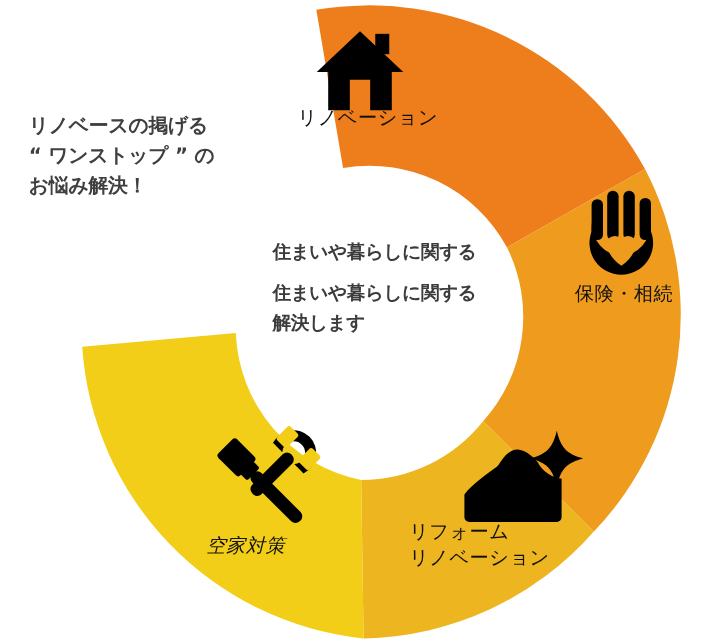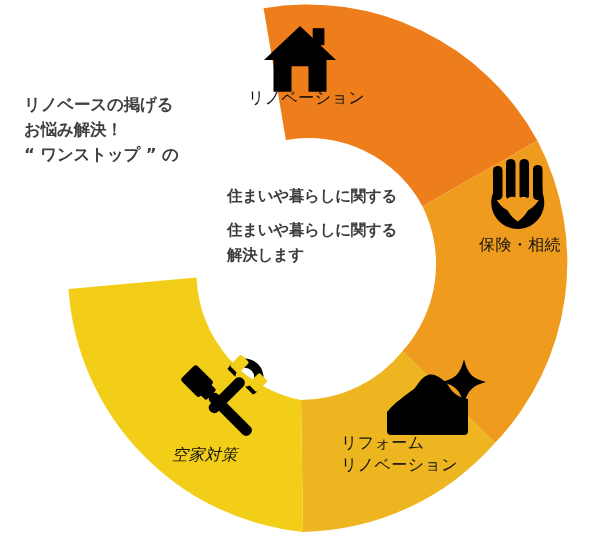--- a/index.html
+++ b/index.html
@@ -31,21 +31,21 @@
     color:#4a4a4a;
     font-size:33px;
     font-weight:800;
     line-height:1.18;
     letter-spacing:-0.8px;
   }
   #bigtitle .ln{display:block;white-space:nowrap;}
 
   
   #center-copy{
-    left:227px; top:184px; width:215px;
+    left:227px; top:198px; width:215px;
     color:#3c3c3c;
     font-size:15.5px;
     font-weight:700;
     line-height:1.62;
     letter-spacing:-0.3px;
   }
   #center-copy .ln{display:block;white-space:nowrap;}
   #center-copy .gap{height:9px;display:block;}
 
   
@@ -150,22 +150,22 @@
                  A 9.5 9.5 0 1 0 30 -7 Z"></path>
         <rect x="34" y="-19" width="16" height="12" rx="2" fill="#F2CE18"></rect>
         <rect x="34" y="7" width="16" height="12" rx="2" fill="#F2CE18"></rect>
       </g>
     </g>
 
   </svg>
 
   <div class="txt" id="lead">
     <span class="ln">リノベースの掲げる</span>
+    <span class="ln">“ ワンストップ ” の</span>
     <span class="ln">お悩み解決！</span>
-    <span class="ln">“ ワンストップ ” の</span>
   </div>
 
 
   <div class="txt" id="center-copy">
     <span class="ln">住まいや暮らしに関する</span>
     <span class="gap"></span>
     <span class="ln">住まいや暮らしに関する</span>
     <span class="ln">解決します</span>
   </div>
 

